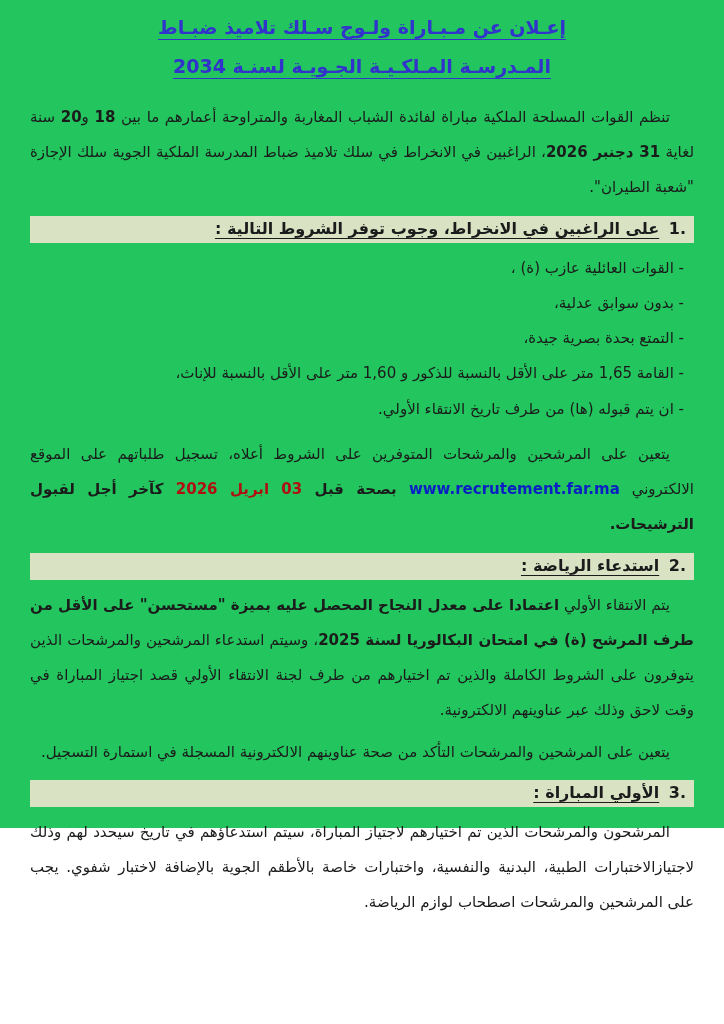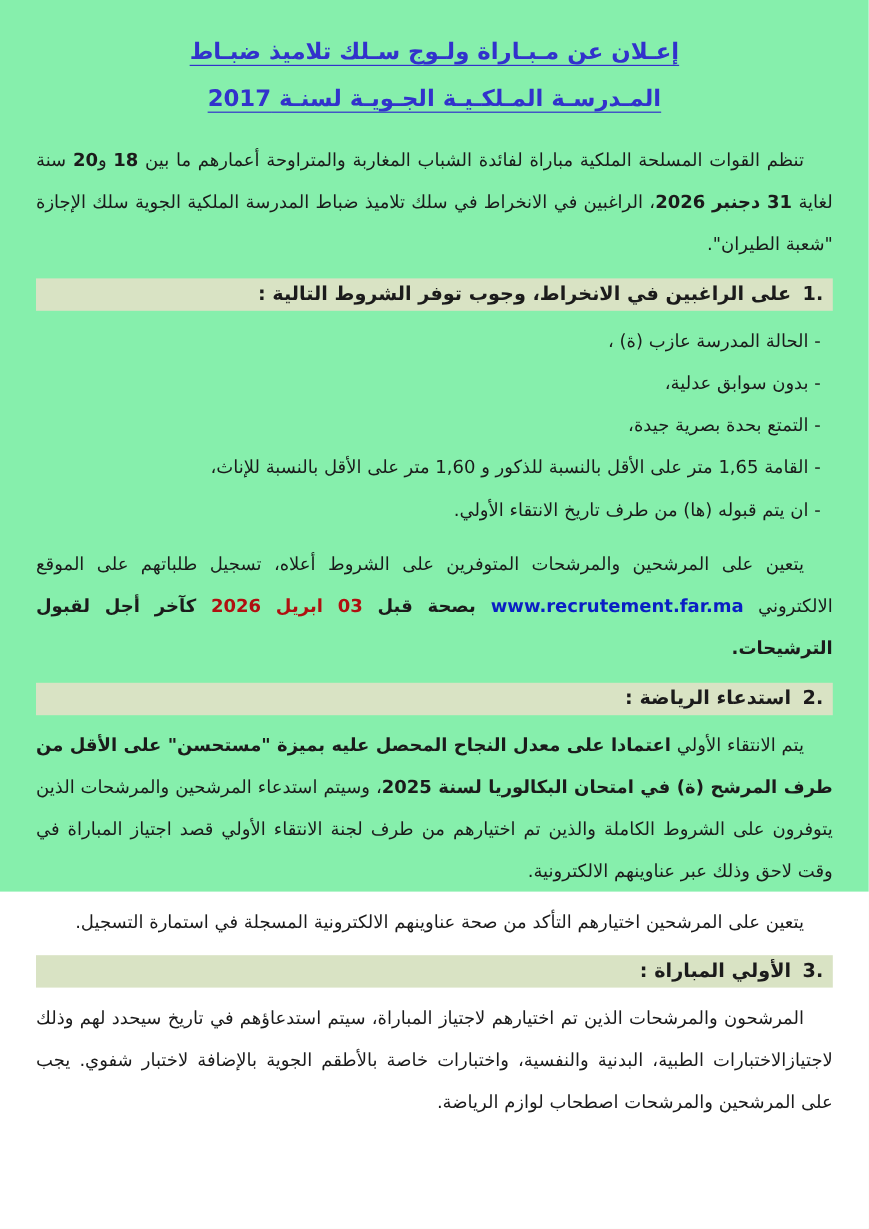--- a/index.html
+++ b/index.html
@@ -11,21 +11,21 @@
   }
   *{box-sizing:border-box;}
   html,body{margin:0;padding:0;background:#ffffff;}
   body{
     width:724px;height:1024px;
     font-family:"DejaVu Sans","Liberation Sans",sans-serif;
     color:var(--ink);
     direction:rtl;
     overflow:hidden;
   }
-  .sheet{width:724px;height:743px;background:#86efac;padding:20px 30px 0 30px;}
+  .sheet{width:724px;height:828px;background:#22c55e;padding:4px 30px 0 30px;}
   
   .doc-title{
     text-align:center;
     color:var(--title-blue);
     font-weight:bold;
     font-size:19px;
     line-height:2.05;
     margin:4px 0 14px 0;
   }
   .doc-title .tline{text-decoration:underline;text-underline-offset:5px;}
@@ -42,21 +42,21 @@
   .link{font-weight:bold;color:var(--link-blue);direction:ltr;unicode-bidi:embed;}
   
   .sec-head{
     background:var(--band-green);
     font-size:16px;
     font-weight:bold;
     padding:3px 8px 5px 8px;
     margin:10px 0 8px 0;
   }
   .sec-head .num{unicode-bidi:embed;direction:ltr;margin-left:4px;}
-  .sec-head .ht{text-underline-offset:4px;margin-top:18px;}
+  .sec-head .ht{text-decoration:underline;text-underline-offset:4px;margin-top:18px;}
   
   .cond-list{
     list-style:none;
     margin:2px 0 10px 0;
     padding:0 10px 0 0;
   }
   .cond-list li{
     font-size:15px;
     line-height:2.35;
     text-align:justify;
@@ -65,47 +65,47 @@
   }
   .cond-list li::before{content:"- ";}
 </style>
 </head>
 <body>
 
 <div class="sheet">
 
   <div class="doc-title">
     <div><span class="tline">إعـلان عن مـبـاراة ولـوج سـلك تلاميذ ضبـاط</span></div>
-    <div><span class="tline">المـدرسـة المـلكـيـة الجـويـة لسنـة 2017</span></div>
+    <div><span class="tline">المـدرسـة المـلكـيـة الجـويـة لسنـة 2034</span></div>
   </div>
 
   <p class="para indent"><span>تنظم القوات المسلحة الملكية مباراة لفائدة الشباب المغاربة والمتراوحة أعمارهم ما بين </span><span class="b">18</span><span> و</span><span class="b">20</span><span> سنة لغاية </span><span class="b">31 دجنبر 2026</span><span>، الراغبين في الانخراط في سلك تلاميذ ضباط المدرسة الملكية الجوية سلك الإجازة "شعبة الطيران".</span></p>
 
   <div class="sec-head">
     <span class="num">1.</span>
     <span class="ht">على الراغبين في الانخراط، وجوب توفر الشروط التالية :</span>
   </div>
 
   <ul class="cond-list">
-    <li>الحالة المدرسة عازب (ة) ،</li>
+    <li>القوات العائلية عازب (ة) ،</li>
     <li>بدون سوابق عدلية،</li>
     <li>التمتع بحدة بصرية جيدة،</li>
     <li>القامة 1,65 متر على الأقل بالنسبة للذكور و 1,60 متر على الأقل بالنسبة للإناث،</li>
     <li>ان يتم قبوله (ها) من طرف تاريخ الانتقاء الأولي.</li>
   </ul>
 
   <p class="para indent"><span>يتعين على المرشحين والمرشحات المتوفرين على الشروط أعلاه، تسجيل طلباتهم على الموقع الالكتروني </span><span class="link">www.recrutement.far.ma</span><span class="b"> بصحة قبل </span><span class="br">03 ابريل 2026</span><span class="b"> كآخر أجل لقبول الترشيحات.</span></p>
 
   <div class="sec-head">
     <span class="num">2.</span>
     <span class="ht">استدعاء الرياضة :</span>
   </div>
 
   <p class="para indent"><span>يتم الانتقاء الأولي </span><span class="b">اعتمادا على معدل النجاح المحصل عليه بميزة "مستحسن" على الأقل من طرف المرشح (ة) في امتحان البكالوريا لسنة 2025</span><span>، وسيتم استدعاء المرشحين والمرشحات الذين يتوفرون على الشروط الكاملة والذين تم اختيارهم من طرف لجنة الانتقاء الأولي قصد اجتياز المباراة في وقت لاحق وذلك عبر عناوينهم الالكترونية.</span></p>
-  <p class="para indent"><span>يتعين على المرشحين اختيارهم التأكد من صحة عناوينهم الالكترونية المسجلة في استمارة التسجيل.</span></p>
+  <p class="para indent"><span>يتعين على المرشحين والمرشحات التأكد من صحة عناوينهم الالكترونية المسجلة في استمارة التسجيل.</span></p>
 
   <div class="sec-head">
     <span class="num">3.</span>
     <span class="ht">الأولي المباراة :</span>
   </div>
 
   <p class="para indent"><span>المرشحون والمرشحات الذين تم اختيارهم لاجتياز المباراة، سيتم استدعاؤهم في تاريخ سيحدد لهم وذلك لاجتيازالاختبارات الطبية، البدنية والنفسية، واختبارات خاصة بالأطقم الجوية بالإضافة لاختبار شفوي. يجب على المرشحين والمرشحات اصطحاب لوازم الرياضة.</span></p>
 
 </div>
 

